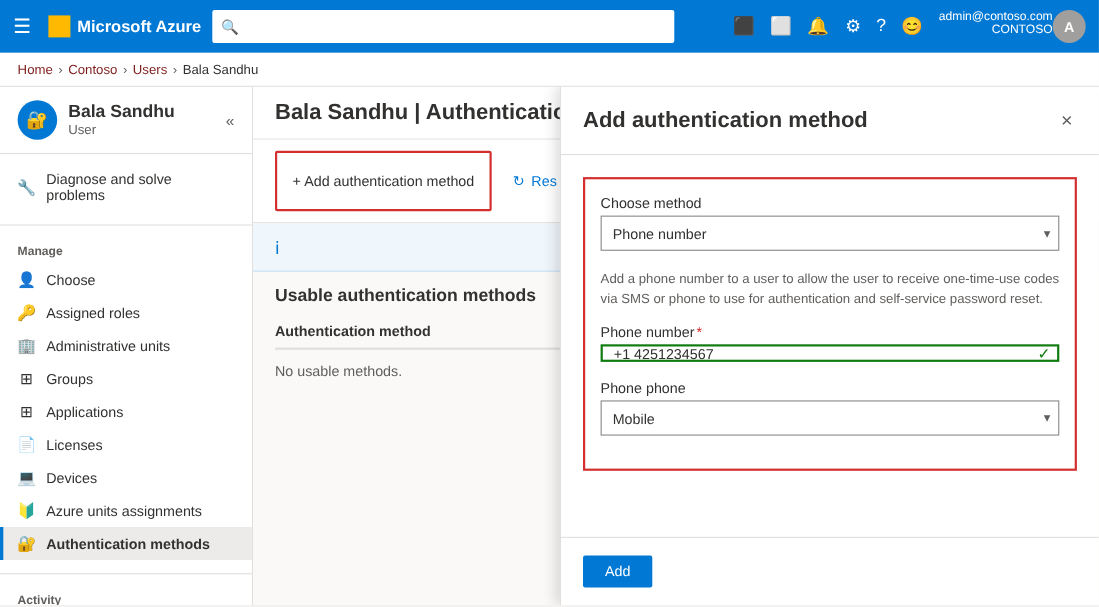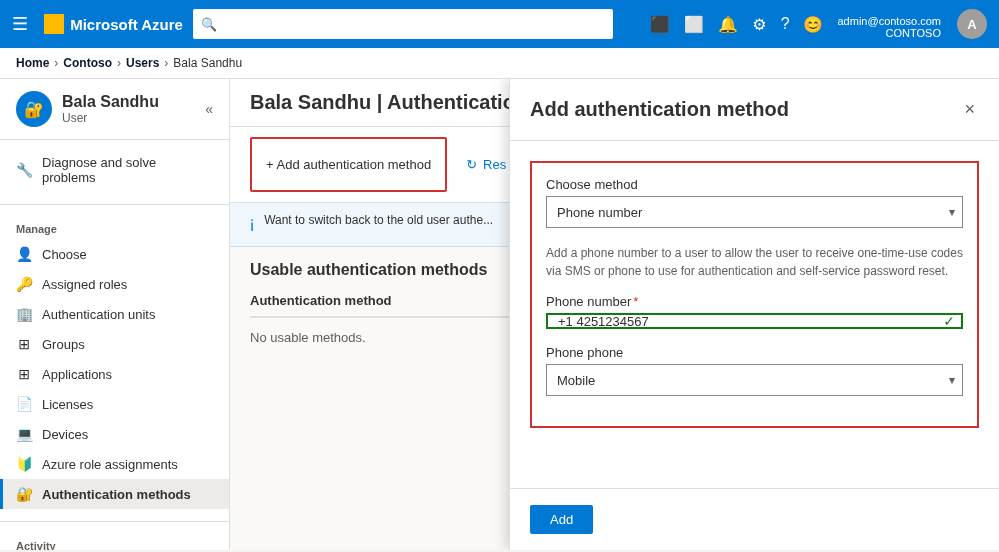--- a/index.html
+++ b/index.html
@@ -11,26 +11,26 @@
     }
     .nav-hamburger { color: white; font-size: 18px; cursor: pointer; margin-right: 6px; }
     .nav-brand { display: flex; align-items: center; gap: 6px; color: white; font-size: 15px; font-weight: 600; white-space: nowrap; }
     .nav-brand-square { width: 20px; height: 20px; background: #ffb900; display: inline-block; }
     .nav-search {
       flex: 1; max-width: 420px; display: flex; align-items: center; background: white; border-radius: 2px; padding: 0 8px; height: 30px; gap: 6px;
     }
     .nav-search input { border: none; outline: none; font-size: 13px; width: 100%; color: #555; }
     .nav-search-icon { color: #555; font-size: 13px; }
     .nav-icons { margin-left: auto; display: flex; align-items: center; gap: 14px; color: white; font-size: 16px; }
-    .nav-user { display: flex; align-items: flex-end; gap: 16px; color: white; font-size: 12px; text-align: right; cursor: pointer; }
+    .nav-user { display: flex; align-items: flex-start; gap: 0; color: white; font-size: 12px; text-align: right; cursor: pointer; }
     .nav-avatar { width: 30px; height: 30px; border-radius: 50%; background: #a19f9d; display: flex; align-items: center; justify-content: center; color: white; font-size: 13px; font-weight: bold; }
 
     
     .breadcrumb { display: flex; align-items: center; gap: 5px; padding: 8px 16px; background: white; border-bottom: 1px solid #e1dfdd; font-size: 12px; }
-    .breadcrumb a { color: #0f172a; text-decoration: none; font-weight: bold; }
+    .breadcrumb a { color: #7f1d1d; text-decoration: none; }
     .breadcrumb span { color: #605e5c; }
 
     
     .main-layout { display: flex; height: calc(552px - 48px - 33px); }
 
     
     .sidebar { width: 230px; background: white; border-right: 1px solid #e1dfdd; overflow-y: auto; flex-shrink: 0; }
     .sidebar-header { display: flex; align-items: center; gap: 10px; padding: 12px 16px; border-bottom: 1px solid #e1dfdd; }
     .sidebar-icon-shield { width: 36px; height: 36px; background: #0078d4; border-radius: 50%; display: flex; align-items: center; justify-content: center; color: white; font-size: 16px; }
     .sidebar-user-name { font-size: 16px; font-weight: 600; color: #323130; }
@@ -167,41 +167,41 @@
       <div class="sidebar-item">
         <span class="sidebar-item-icon">👤</span>
         <span>Choose</span>
       </div>
       <div class="sidebar-item">
         <span class="sidebar-item-icon">🔑</span>
         <span>Assigned roles</span>
       </div>
       <div class="sidebar-item">
         <span class="sidebar-item-icon">🏢</span>
-        <span>Authentication units</span>
+        <span>Administrative units</span>
       </div>
       <div class="sidebar-item">
         <span class="sidebar-item-icon">⊞</span>
         <span>Groups</span>
       </div>
       <div class="sidebar-item">
         <span class="sidebar-item-icon">⊞</span>
         <span>Applications</span>
       </div>
       <div class="sidebar-item">
         <span class="sidebar-item-icon">📄</span>
         <span>Licenses</span>
       </div>
       <div class="sidebar-item">
         <span class="sidebar-item-icon">💻</span>
         <span>Devices</span>
       </div>
       <div class="sidebar-item">
         <span class="sidebar-item-icon">🔰</span>
-        <span>Azure role assignments</span>
+        <span>Azure units assignments</span>
       </div>
       <div class="sidebar-item active">
         <span class="sidebar-item-icon">🔐</span>
         <span>Authentication methods</span>
       </div>
     </div>
 
     <hr class="sidebar-divider">
 
     <div class="sidebar-section">
@@ -218,21 +218,20 @@
     <div class="toolbar">
       <button class="btn-add-method">+ Add authentication method</button>
       <button class="toolbar-refresh">
         <span>↻</span>
         <span>Res</span>
       </button>
     </div>
 
     <div class="info-banner">
       <span class="info-icon">ℹ</span>
-      <span>Want to switch back to the old user authe...</span>
     </div>
 
     <div class="section-title">Usable authentication methods</div>
 
     <div class="table-container">
       <div class="table-header">
         <div class="table-col-method">Authentication method</div>
         <div class="table-col-usable">usable methods</div>
       </div>
       <div class="table-no-data">No usable methods.</div>

